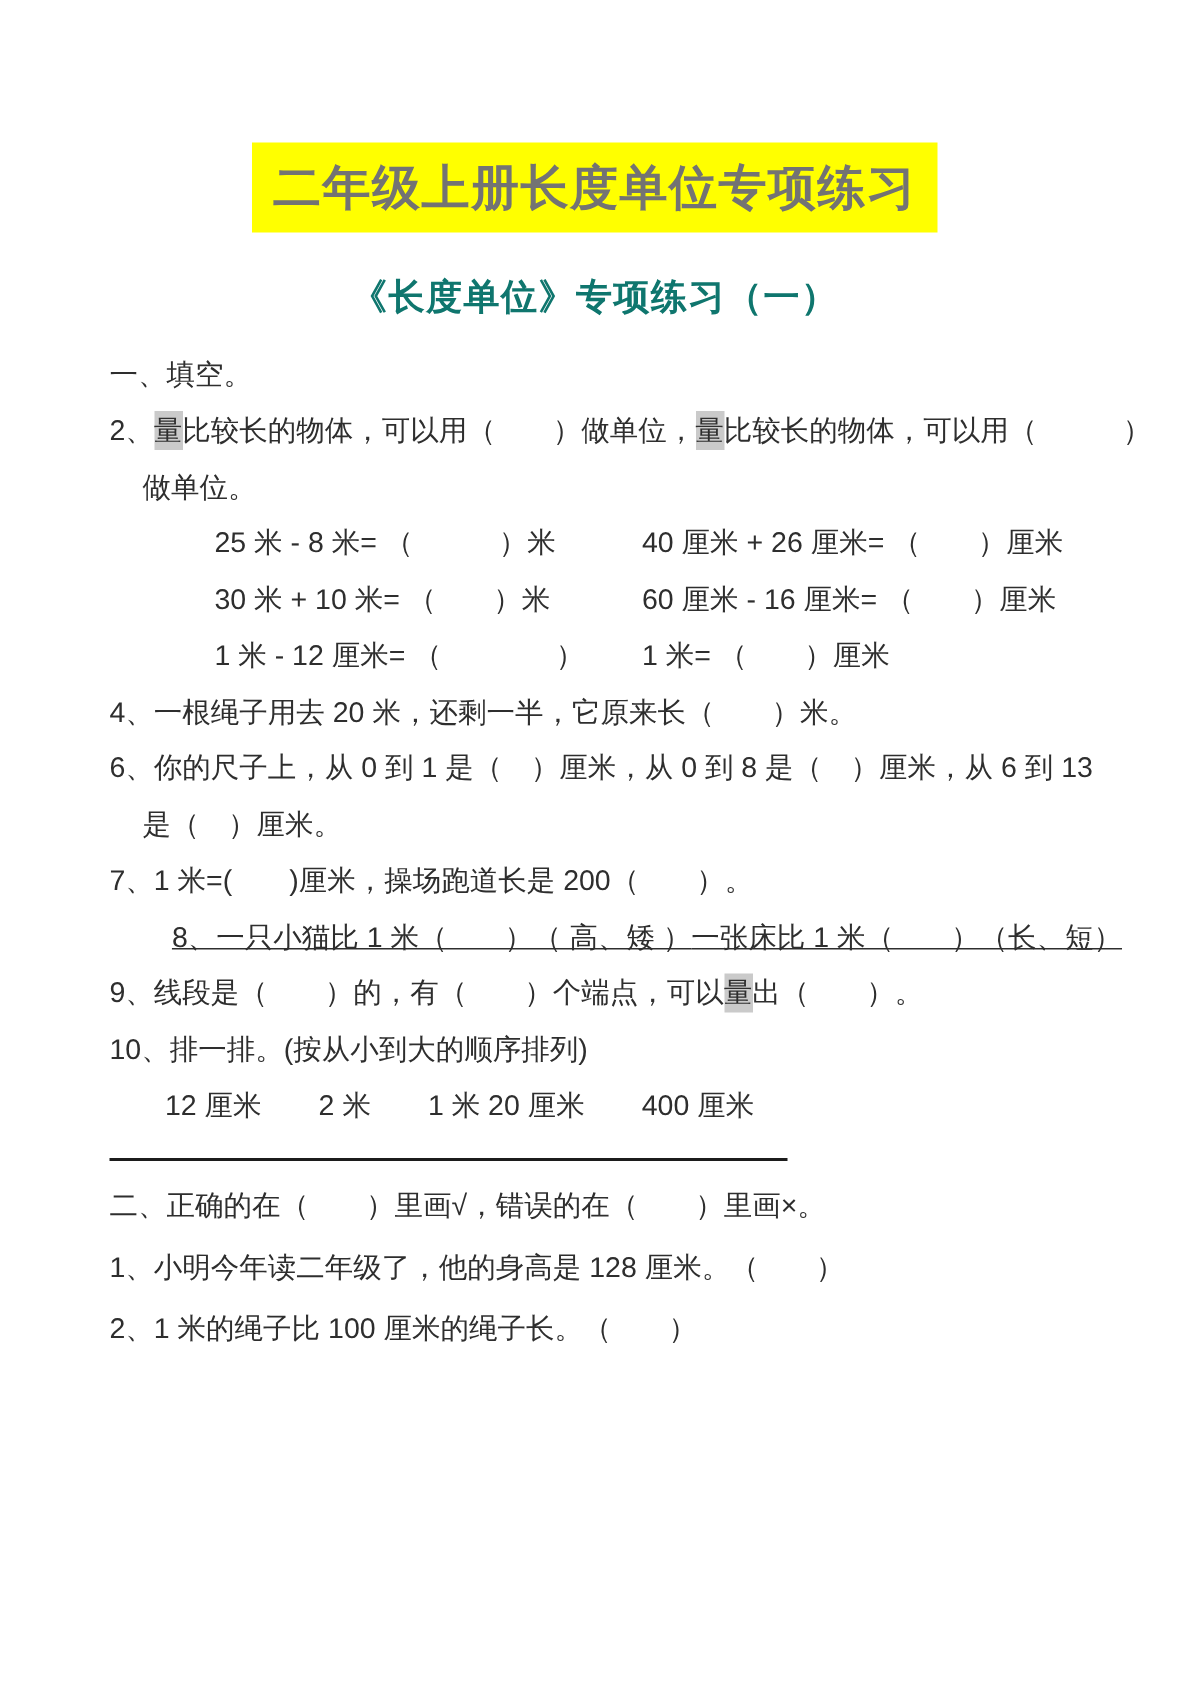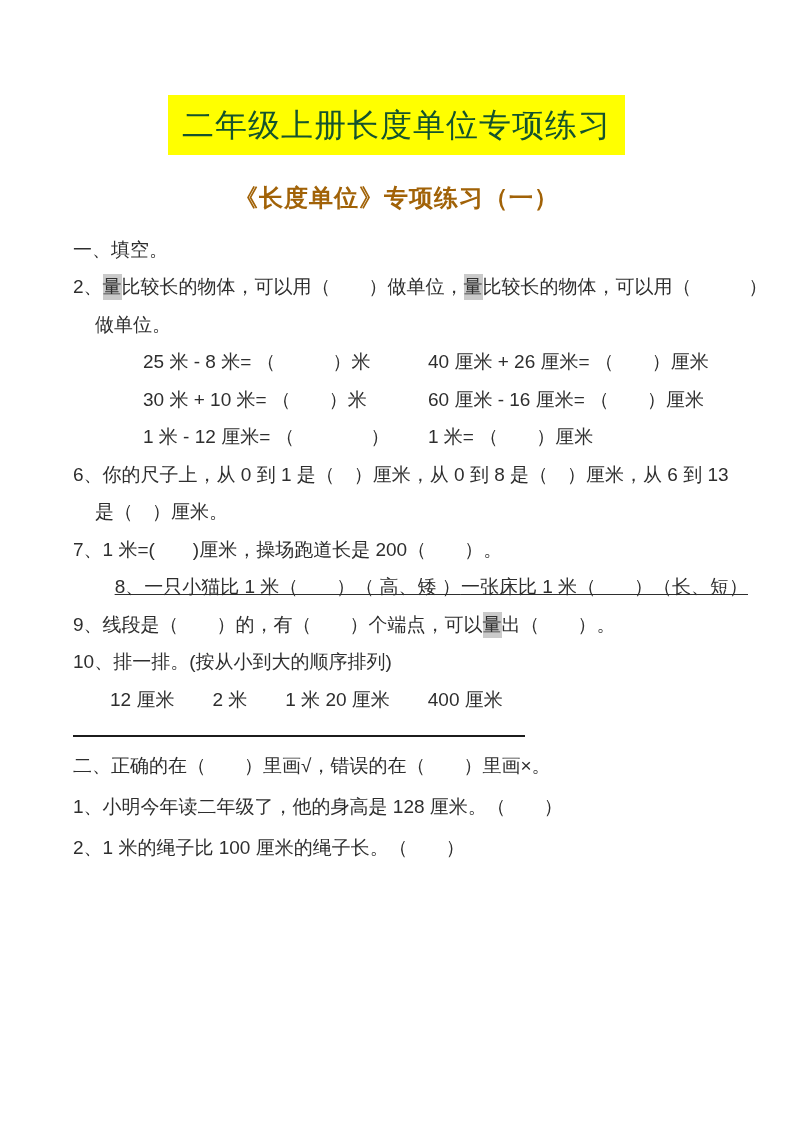--- a/index.html
+++ b/index.html
@@ -8,31 +8,31 @@
     background: #ffffff;
     font-family: "Liberation Sans", "DejaVu Sans", sans-serif;
     color: #2e2e2e;
     overflow: hidden;
     position: relative;
   }
   .banner-row { padding-top: 95px; text-align: center; }
   .banner {
     display: inline-block;
     background: #ffff00;
-    color: #14532d;
-    font-weight: normal;
+    color: #737373;
+    font-weight: bold;
     font-size: 32px;
     line-height: 1;
     padding: 14px 14px;
     letter-spacing: 1px;
   }
   .subtitle {
     margin-top: 27px;
     text-align: center;
-    color: #a16207;
+    color: #0f766e;
     font-weight: bold;
     font-size: 24px;
     letter-spacing: 1px;
   }
   .content {
     margin: 17px 45px 0 73px;
     font-size: 19px;
   }
   .line {
     height: 37.5px;
@@ -73,20 +73,21 @@
 
 
     <div class="line"><span>2、</span><span class="hl">量</span><span>比较长的物体，可以用（　　）做单位，</span><span class="hl">量</span><span>比较长的物体，可以用（　　　）</span></div>
     <div class="line indent1">做单位。</div>
 
 
     <div class="line indent1 cols"><span class="col-left">25 米 - 8 米= （　　　）米</span><span>40 厘米 + 26 厘米= （　　）厘米</span></div>
     <div class="line indent1 cols"><span class="col-left">30 米 + 10 米= （　　）米</span><span>60 厘米 - 16 厘米= （　　）厘米</span></div>
     <div class="line indent1 cols"><span class="col-left">1 米 - 12 厘米= （　　　　）</span><span>1 米= （　　）厘米</span></div>
 
+    <div class="line">4、一根绳子用去 20 米，还剩一半，它原来长（　　）米。</div>
 
     <div class="line">6、你的尺子上，从 0 到 1 是（　）厘米，从 0 到 8 是（　）厘米，从 6 到 13</div>
     <div class="line indent1">是（　）厘米。</div>
 
     <div class="line">7、1 米=(　　)厘米，操场跑道长是 200（　　）。</div>
 
     <div class="line q8-row"><span>8、一只小猫比 1 米（　　）（ 高、矮 ）</span><span>一张床比 1 米（　　）（长、短）</span></div>
 
     <div class="line"><span>9、</span><span>线段是（　　）的，有（　　）个端点，可以</span><span class="hl">量</span><span>出（　　）。</span></div>
 

